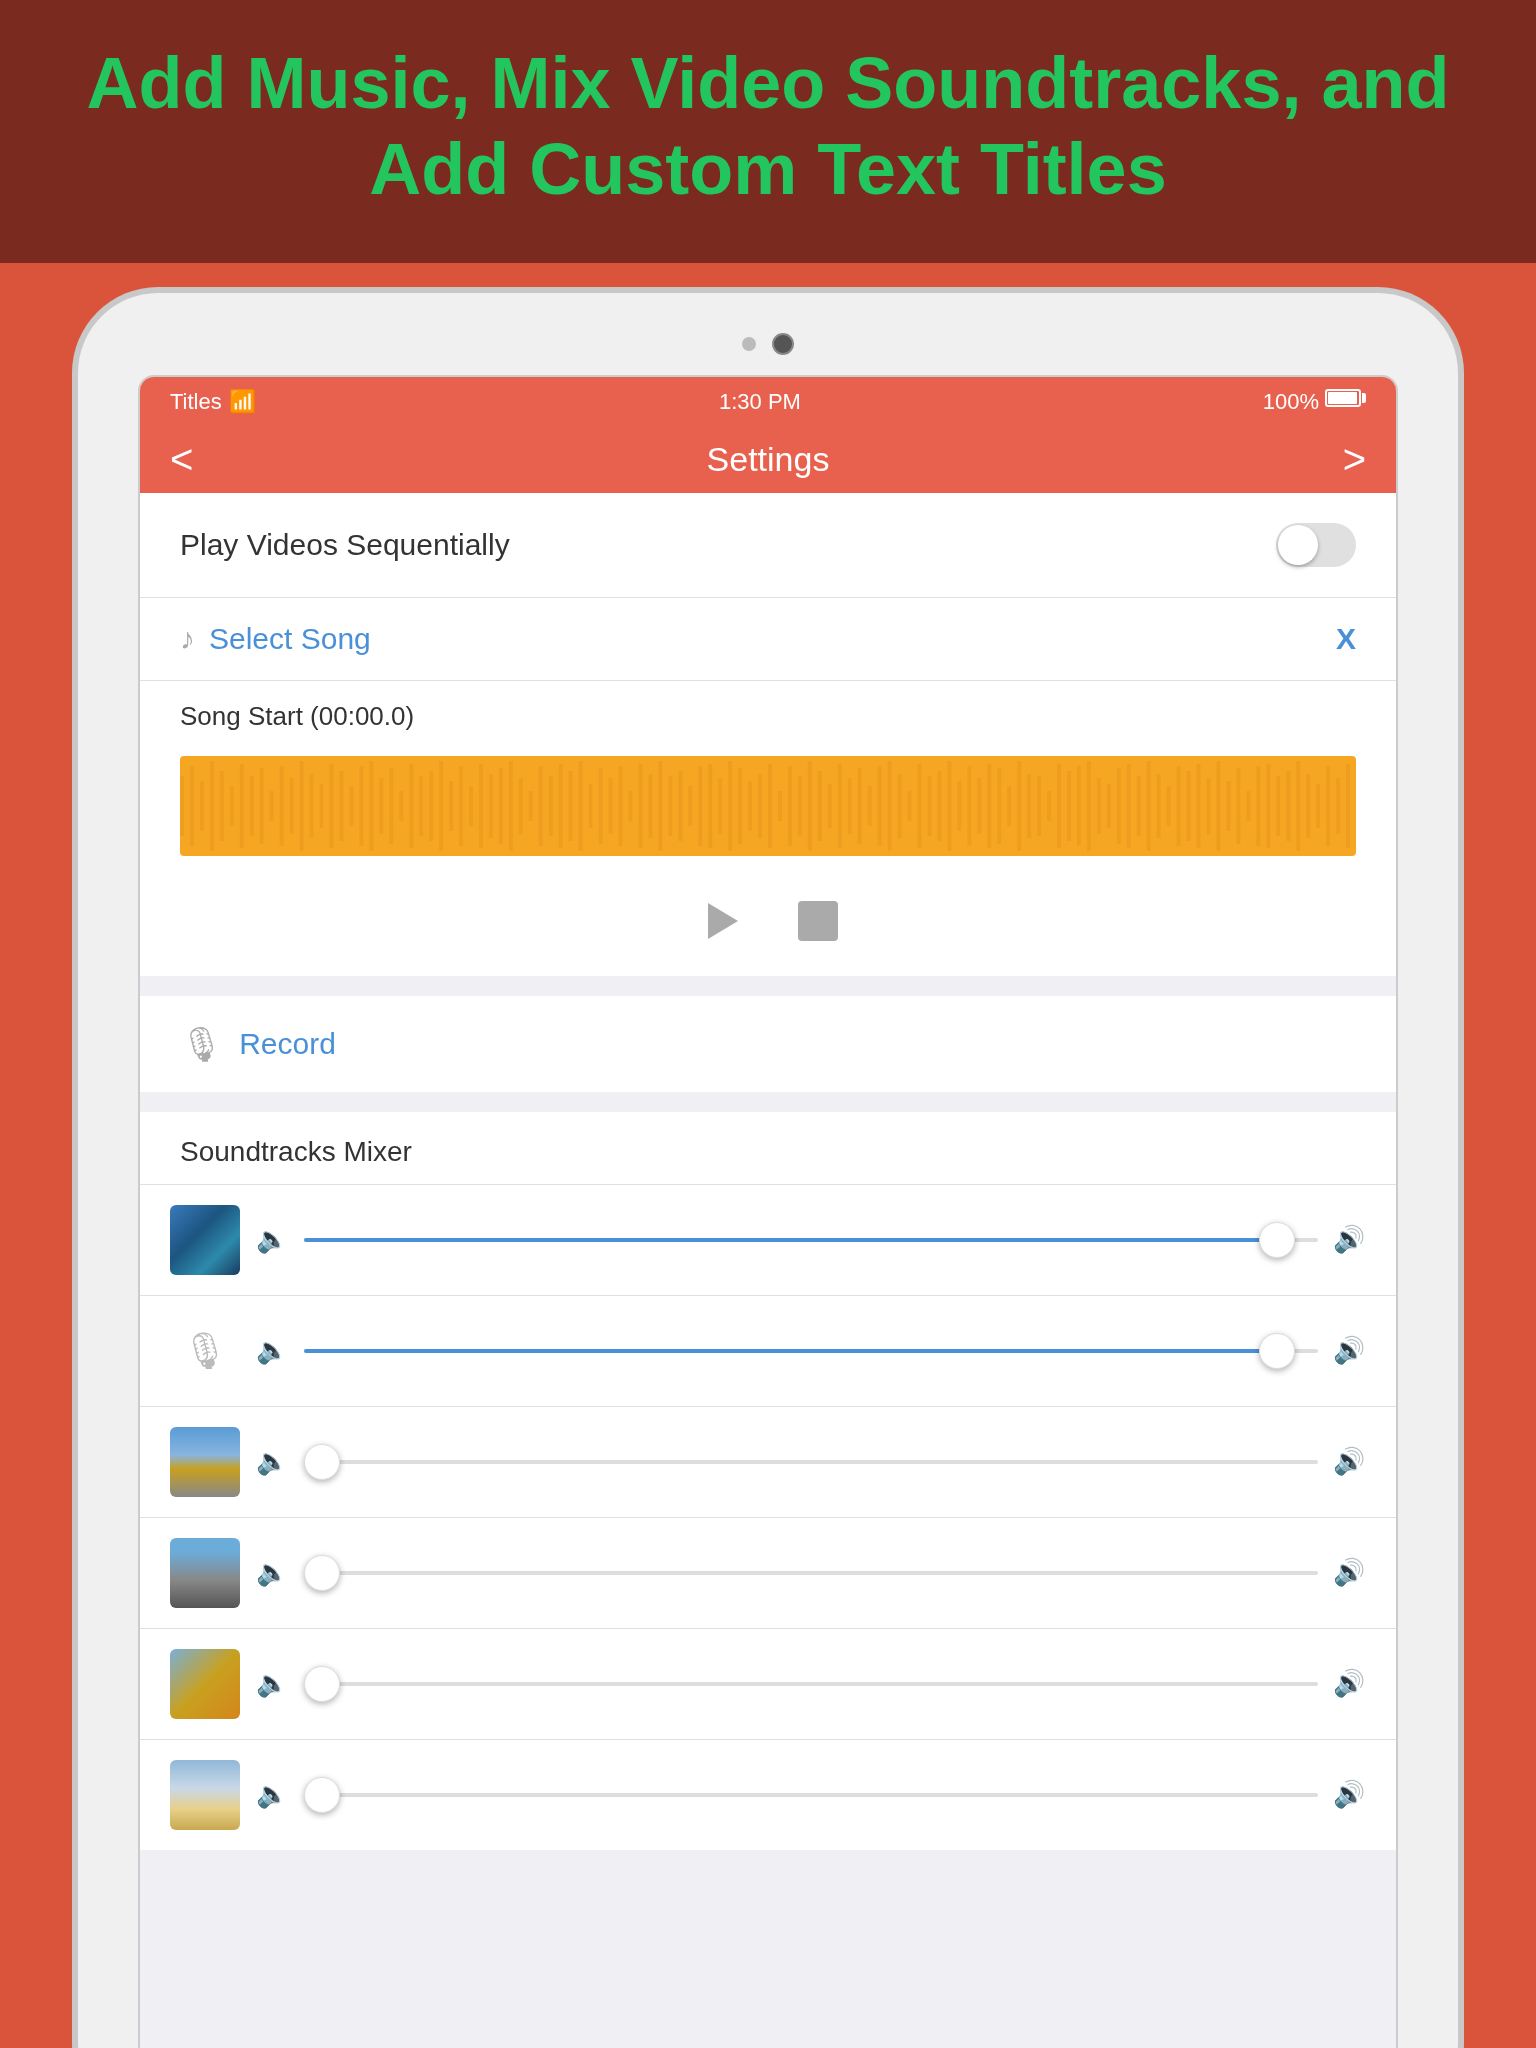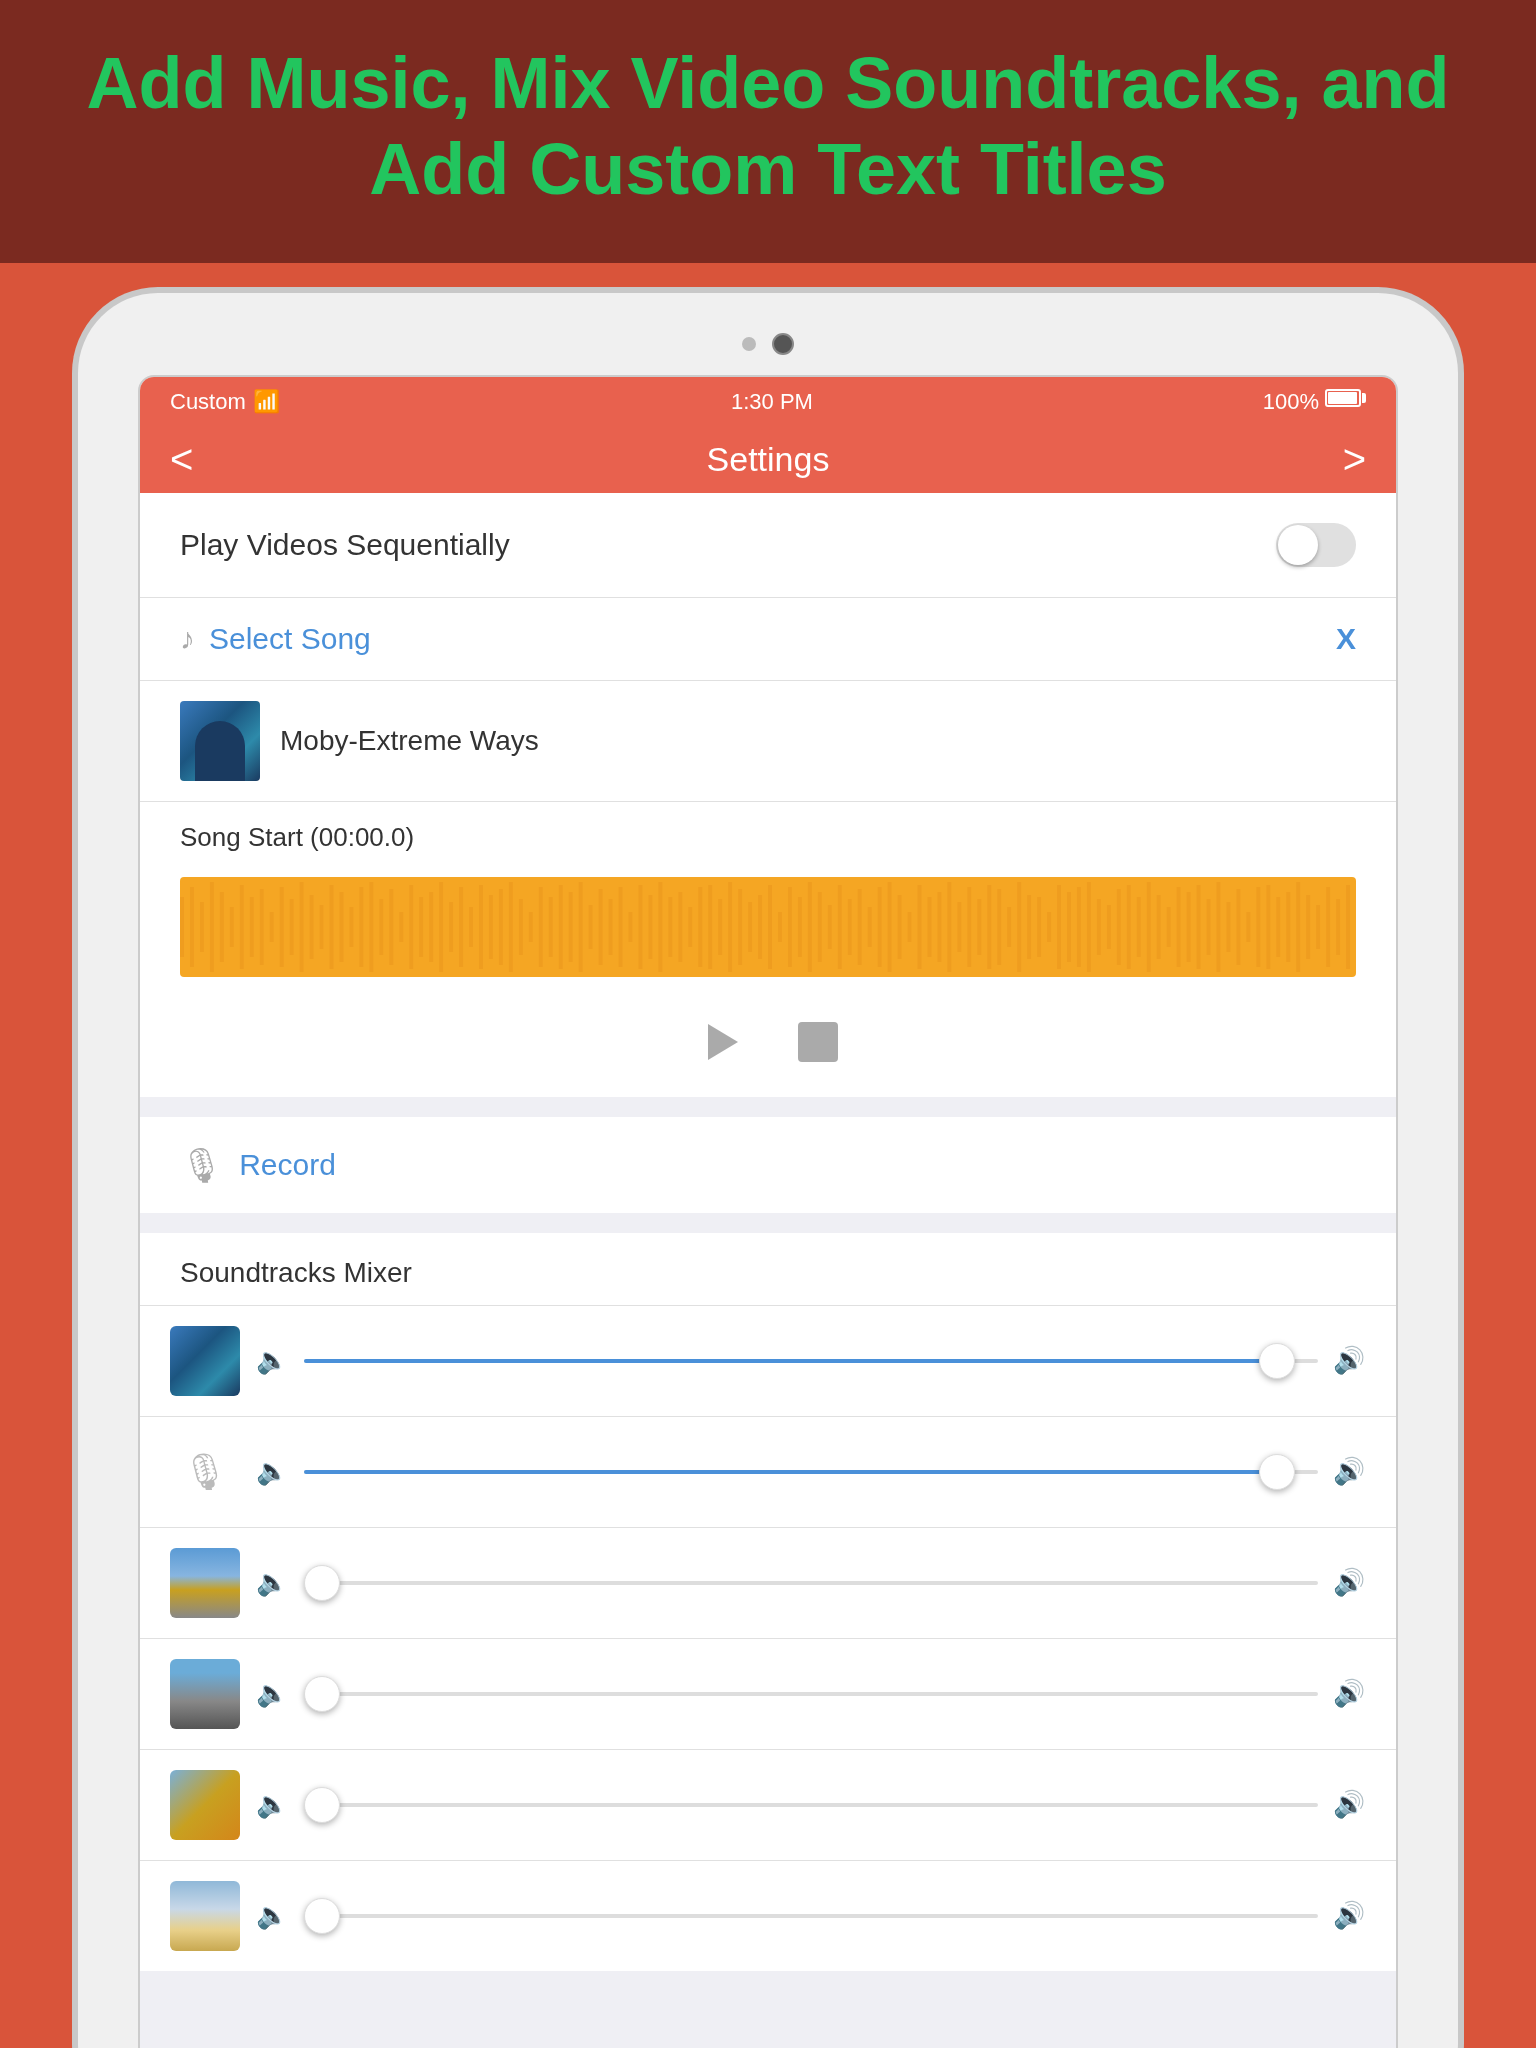--- a/index.html
+++ b/index.html
@@ -452,21 +452,21 @@
 <div class="tablet-frame">
   <div class="tablet-camera-area">
     <div class="camera-dot-small"></div>
     <div class="camera-dot"></div>
   </div>
 
   <div class="phone-screen">
 
     <div class="status-bar">
       <div class="status-bar-left">
-        <span>Custom</span>
+        <span>Titles</span>
         <span class="wifi-icon">📶</span>
       </div>
       <div class="status-bar-center">1:30 PM</div>
       <div class="status-bar-right">
         <span>100%</span>
         <span class="battery-icon">
           <span class="battery-body">
               <span class="battery-fill"></span>
             </span>
           <span class="battery-tip"></span>
@@ -491,27 +491,20 @@
 
       <div class="select-song-section">
         <div class="select-song-header">
           <div class="select-song-left">
             <span class="music-note-icon">♪</span>
             <span class="select-song-label">Select Song</span>
           </div>
           <span class="select-song-x">X</span>
         </div>
 
-        <div class="song-item">
-          <div class="song-thumbnail">
-            <div class="song-thumbnail-inner"></div>
-            <div class="song-thumbnail-figure"></div>
-          </div>
-          <span class="song-name">Moby-Extreme Ways</span>
-        </div>
 
         <div class="song-start-row">
           <div class="song-start-label">Song Start (00:00.0)</div>
         </div>
 
         <div class="waveform-container">
           <div class="waveform">
             <svg class="waveform-svg" viewBox="0 0 1180 100" preserveAspectRatio="none">
 
               <rect x="0" y="5" width="1180" height="90" rx="4" fill="#f5a623" opacity="0.9"></rect>

